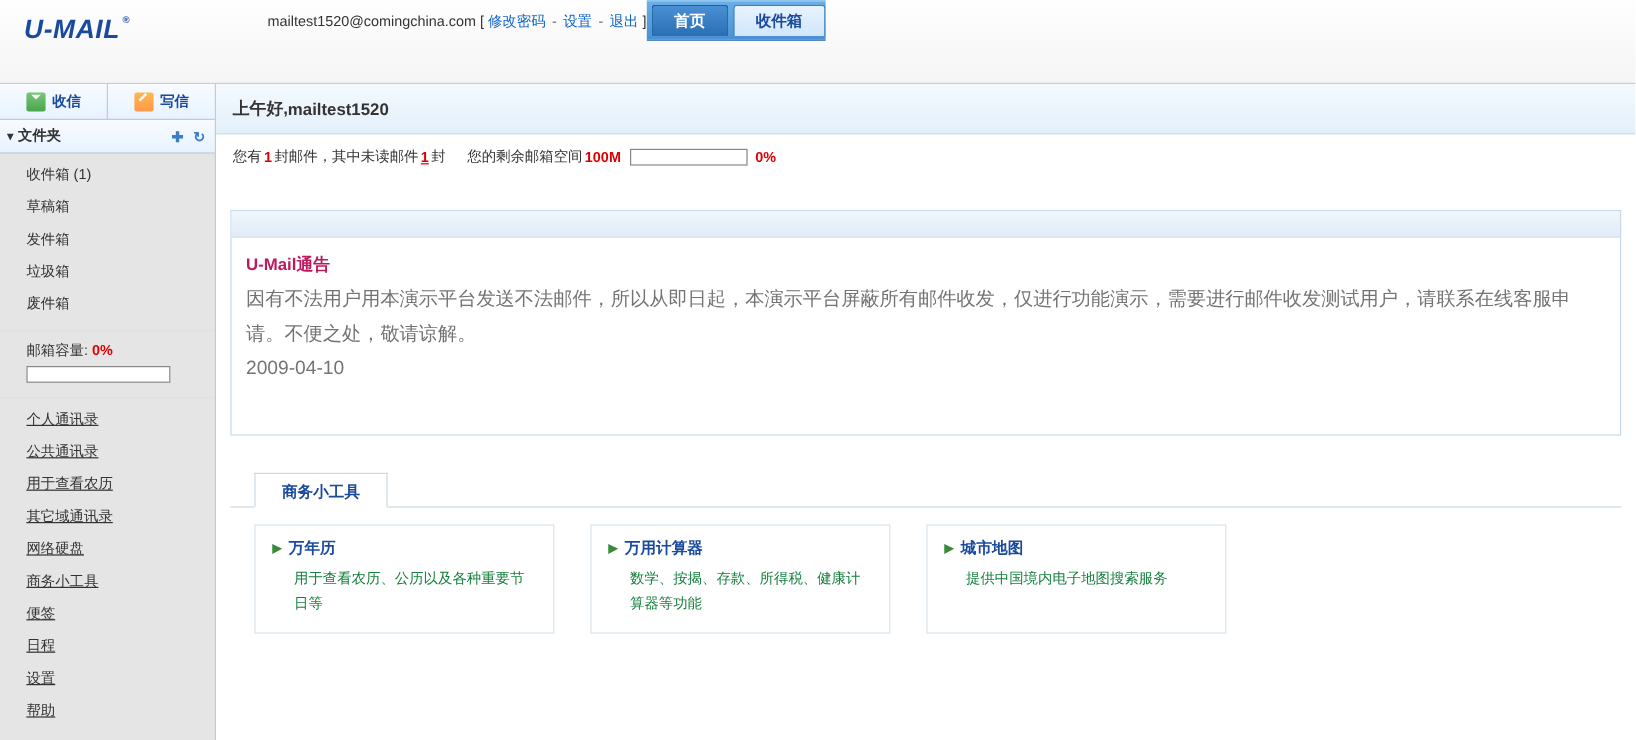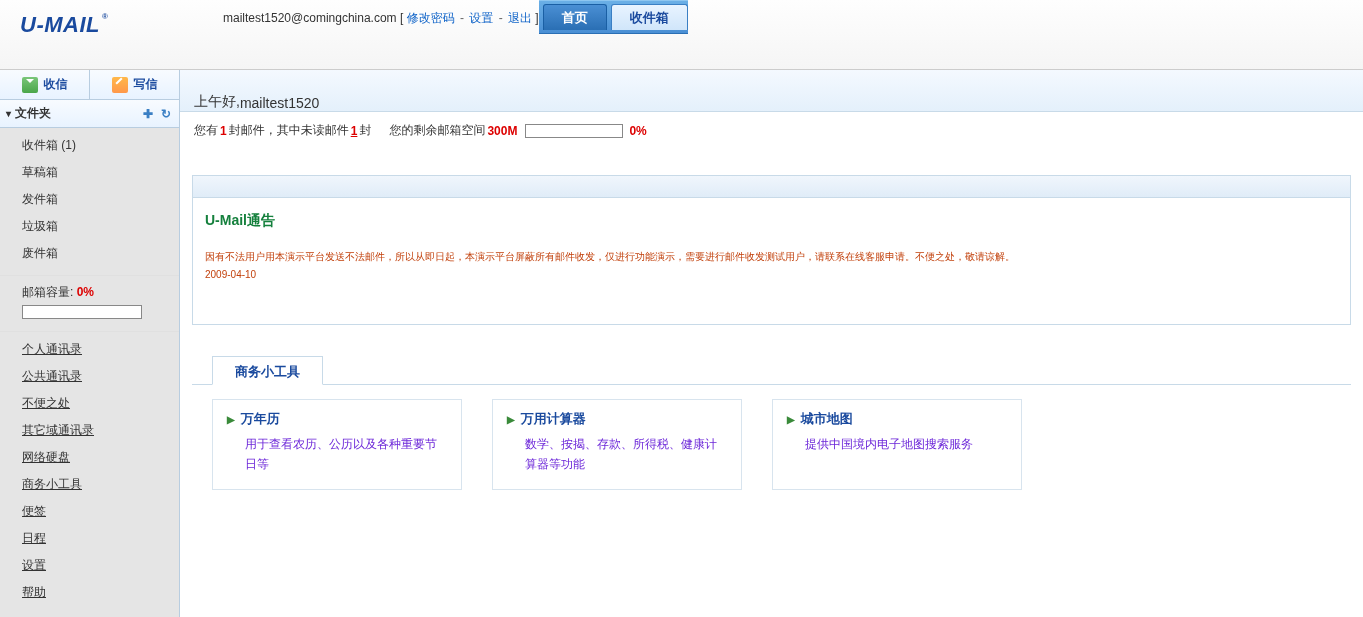--- a/index.html
+++ b/index.html
@@ -38,42 +38,42 @@
 .folder-list { padding: 4px 0; }
 .folder-item { padding: 5px 0 5px 22px; color: #333; cursor: pointer; }
 .quota-block { padding: 8px 0 12px 22px; border-top: 1px solid #e0e0e0; margin-top:4px;}
 .quota-label { color: #333; }
 .quota-val { color: #d00; font-weight: bold; }
 .quota-bar { width: 120px; height: 14px; border: 1px solid #888; margin-top: 4px; background: #fff; }
 .nav-list { border-top: 1px solid #e0e0e0; padding: 4px 0; text-decoration: underline; }
 .nav-item { padding: 5px 0 5px 22px; color: #333; cursor: pointer; }
 
 .main { flex: 1; overflow-y: auto; background: #fff; }
-.welcome-bar { height: 42px; background: linear-gradient(#f4f9ff, #e4f0fb); border-bottom: 1px solid #c8dae8; display: flex; align-items: flex-end; padding-left: 14px; font-size: 14px; font-weight: normal; color: #333; }
+.welcome-bar { height: 42px; background: linear-gradient(#f4f9ff, #e4f0fb); border-bottom: 1px solid #c8dae8; display: flex; align-items: center; padding-left: 14px; font-size: 14px; font-weight: bold; color: #333; }
 .stats-line { padding: 10px 14px; font-size: 12px; color: #333; display: flex; align-items: center; flex-wrap: wrap; }
 .stats-line .num { color: #d00; font-weight: bold; margin: 0 2px; }
 .stats-line .unread { text-decoration: underline; }
 .stats-line .gap { width: 18px; display:inline-block; }
 .space-bar { display: inline-block; width: 98px; height: 14px; border: 1px solid #888; margin: 0 6px; background: #fff; vertical-align: middle; }
 .space-pct { color: #d00; font-weight: bold; }
 
 .notice-box { margin: 26px 12px 0 12px; border: 1px solid #c8dae8; background: #fff; }
 .notice-tabbar { height: 22px; background: linear-gradient(#f0f6fc, #e0ecf8); border-bottom: 1px solid #c8dae8; }
 .notice-body { padding: 14px 12px 40px 12px; }
-.notice-title { color: #15803d; font-weight: bold; font-size: 14px; margin-bottom: 18px; }
-.notice-text { color: #c2410c; line-height: 1.8; font-size: 10px; }
+.notice-title { color: #be185d; font-weight: bold; font-size: 14px; margin-bottom: 6px; }
+.notice-text { color: #737373; line-height: 1.8; font-size: 16px; }
 
 .tool-section { margin: 30px 12px 0 12px; }
 .tool-tabbar { border-bottom: 1px solid #c8dae8; height: 30px; display: flex; align-items: flex-end; }
 .tool-tab { height: 29px; line-height: 29px; padding: 0 22px; border: 1px solid #c8dae8; border-bottom: 1px solid #fff; margin-bottom: -1px; background: #fff; font-weight: bold; color: #1a4a9e; font-size: 13px; margin-left: 20px; }
 .tool-cards { display: flex; gap: 30px; padding: 14px 20px; }
 .tool-card { width: 250px; border: 1px solid #d8e4ee; padding: 10px 14px 14px 14px; }
 .tool-card-title { color: #1a4a9e; font-weight: bold; font-size: 13px; margin-bottom: 6px; display: flex; align-items:center; }
 .tool-card-title .tri { color: #3a8a3a; margin-right: 6px; font-size: 10px; }
-.tool-card-desc { color: #6d28d9; line-height: 1.7; padding-left: 18px; }
+.tool-card-desc { color: #15803d; line-height: 1.7; padding-left: 18px; }
 </style>
 </head>
 <body>
 
 <div class="top-bar">
   <div class="logo-area">
     <div class="logo"><span>U-MAIL</span><sup>®</sup></div>
   </div>
   <div class="top-right">
     <div class="user-line">
@@ -124,21 +124,21 @@
     </div>
 
     <div class="quota-block">
       <span class="quota-label">邮箱容量: </span><span class="quota-val">0%</span>
       <div class="quota-bar"></div>
     </div>
 
     <div class="nav-list">
       <div class="nav-item">个人通讯录</div>
       <div class="nav-item">公共通讯录</div>
-      <div class="nav-item">不便之处</div>
+      <div class="nav-item">用于查看农历</div>
       <div class="nav-item">其它域通讯录</div>
       <div class="nav-item">网络硬盘</div>
       <div class="nav-item">商务小工具</div>
       <div class="nav-item">便签</div>
       <div class="nav-item">日程</div>
       <div class="nav-item">设置</div>
       <div class="nav-item">帮助</div>
     </div>
   </div>
 
@@ -149,21 +149,21 @@
     </div>
 
     <div class="stats-line">
       <span>您有 </span>
       <span class="num">1</span>
       <span> 封邮件，其中未读邮件 </span>
       <span class="num unread">1</span>
       <span> 封</span>
       <span class="gap"></span>
       <span>您的剩余邮箱空间 </span>
-      <span class="num">300M</span>
+      <span class="num">100M</span>
       <span class="space-bar"></span>
       <span class="space-pct">0%</span>
     </div>
 
     <div class="notice-box">
       <div class="notice-tabbar"></div>
       <div class="notice-body">
         <div class="notice-title">U-Mail通告</div>
         <div class="notice-text">
           <span>因有不法用户用本演示平台发送不法邮件，所以从即日起，本演示平台屏蔽所有邮件收发，仅进行功能演示，需要进行邮件收发测试用户，请联系在线客服申请。不便之处，敬请谅解。</span><br>

